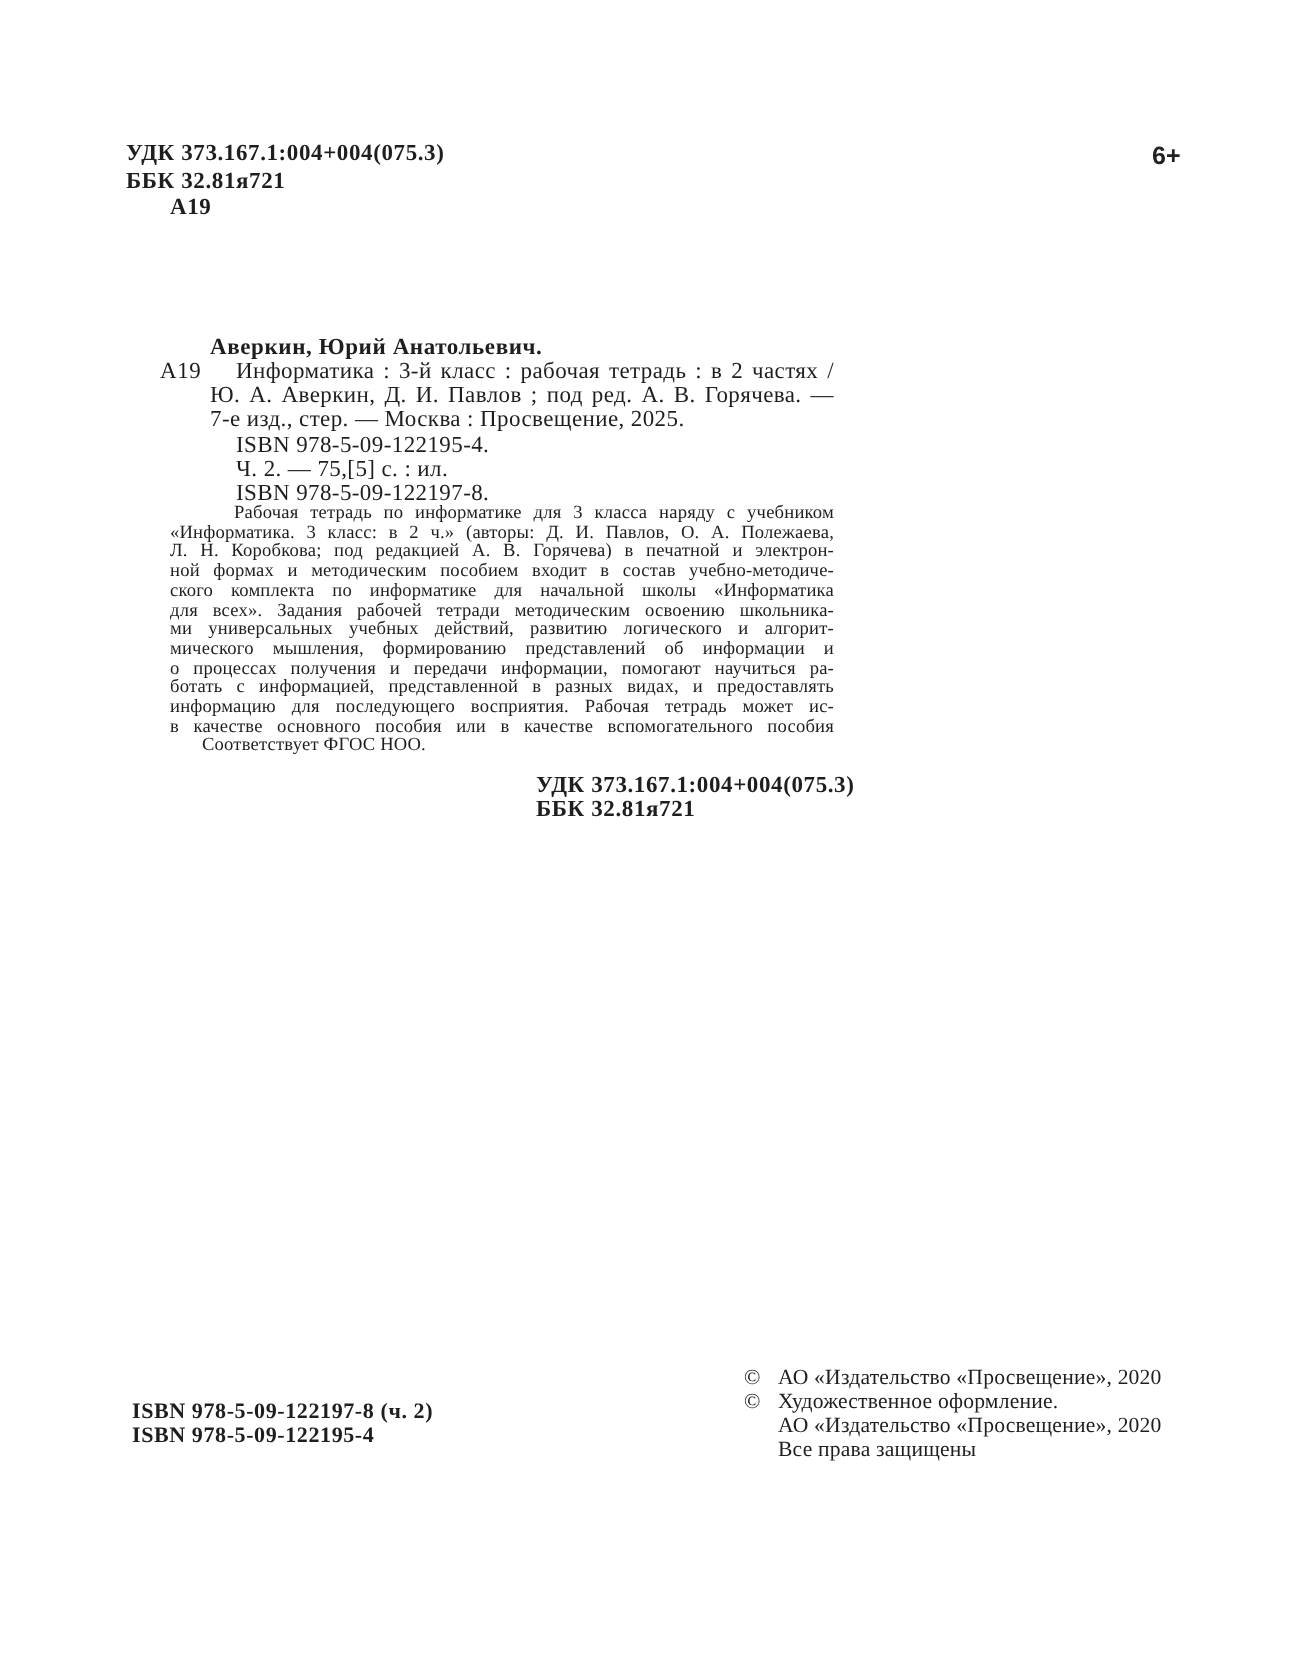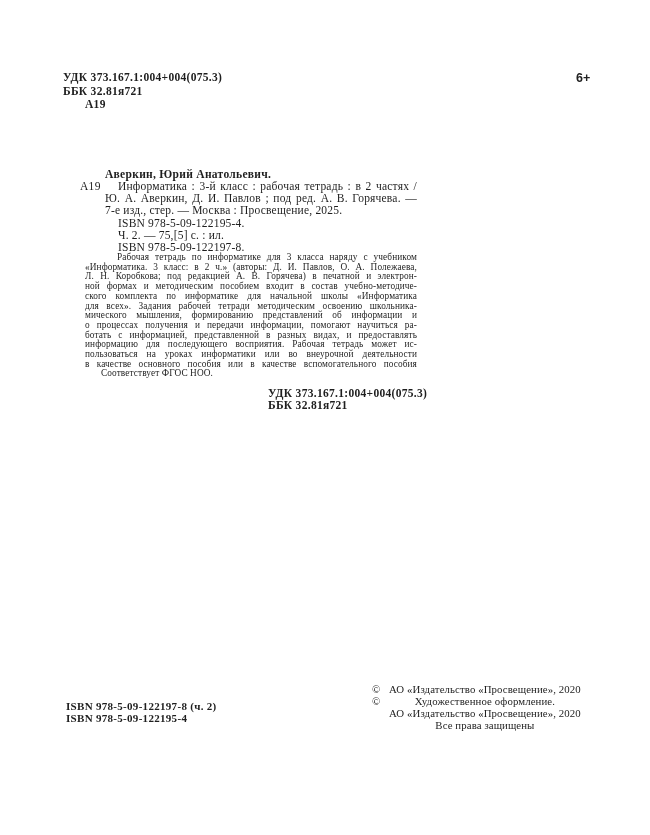--- a/index.html
+++ b/index.html
@@ -40,21 +40,21 @@
   .fgos-line { padding-left:16px; }
 
   
   .bottom-codes { left:268px; top:388px; font-size:11.5px; line-height:11.5px; font-weight:bold; letter-spacing:0.3px; }
 
   
   .footer-isbn { left:66px; top:684px; font-size:11px; line-height:12.2px; font-weight:bold; letter-spacing:0.3px;margin-top:16px; }
   .footer-copy { left:372px; top:684px; font-size:10.8px; line-height:11.9px; letter-spacing:0.1px; }
   .copy-row { display:flex; }
   .copy-sym { width:17px; flex:0 0 17px; }
-  .copy-txt { flex:1;text-align:center; }
+  .copy-txt { flex:1; }
 </style>
 </head>
 <body>
 
 <div class="page">
 
   <div class="abs top-codes">
     <div>УДК 373.167.1:004+004(075.3)</div>
     <div>ББК 32.81я721</div>
     <div class="sign">А19</div>
@@ -77,25 +77,25 @@
     <div>ISBN 978-5-09-122197-8.</div>
   </div>
 
   <div class="abs annotation">
     <div class="ann-line ann-first">Рабочая тетрадь по информатике для 3 класса наряду с учебником</div>
     <div class="ann-line">«Информатика. 3 класс: в 2 ч.» (авторы: Д. И. Павлов, О. А. Полежаева,</div>
     <div class="ann-line">Л. Н. Коробкова; под редакцией А. В. Горячева) в печатной и электрон-</div>
     <div class="ann-line">ной формах и методическим пособием входит в состав учебно-методиче-</div>
     <div class="ann-line">ского комплекта по информатике для начальной школы «Информатика</div>
     <div class="ann-line">для всех». Задания рабочей тетради методическим освоению школьника-</div>
+    <div class="ann-line">ми универсальных учебных действий, развитию логического и алгорит-</div>
     <div class="ann-line">мического мышления, формированию представлений об информации и</div>
     <div class="ann-line">о процессах получения и передачи информации, помогают научиться ра-</div>
     <div class="ann-line">ботать с информацией, представленной в разных видах, и предоставлять</div>
     <div class="ann-line">информацию для последующего восприятия. Рабочая тетрадь может ис-</div>
-    <div class="ann-line">пользоваться на уроках информатики или во внеурочной деятельности</div>
     <div class="ann-line">в качестве основного пособия или в качестве вспомогательного пособия</div>
     <div class="fgos-line">Соответствует ФГОС НОО.</div>
   </div>
 
   <div class="abs bottom-codes">
     <div>УДК 373.167.1:004+004(075.3)</div>
     <div>ББК 32.81я721</div>
   </div>
 
   <div class="abs footer-isbn">

